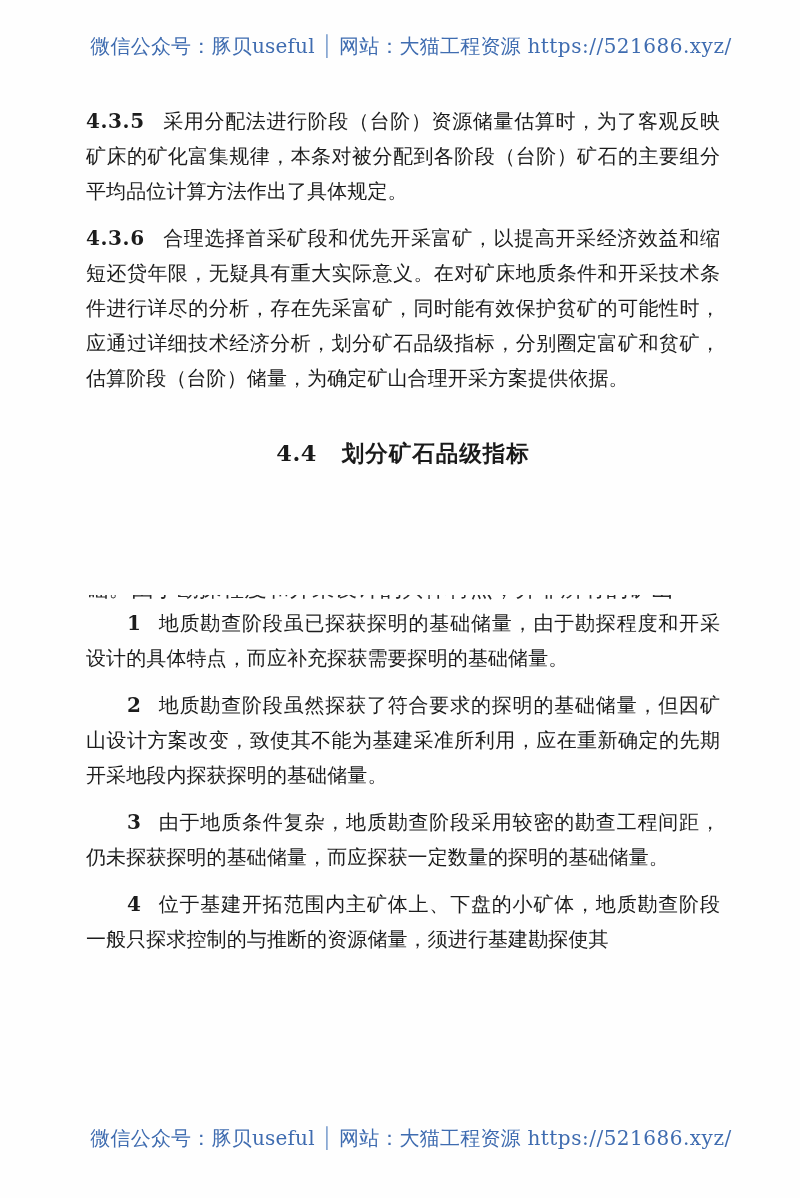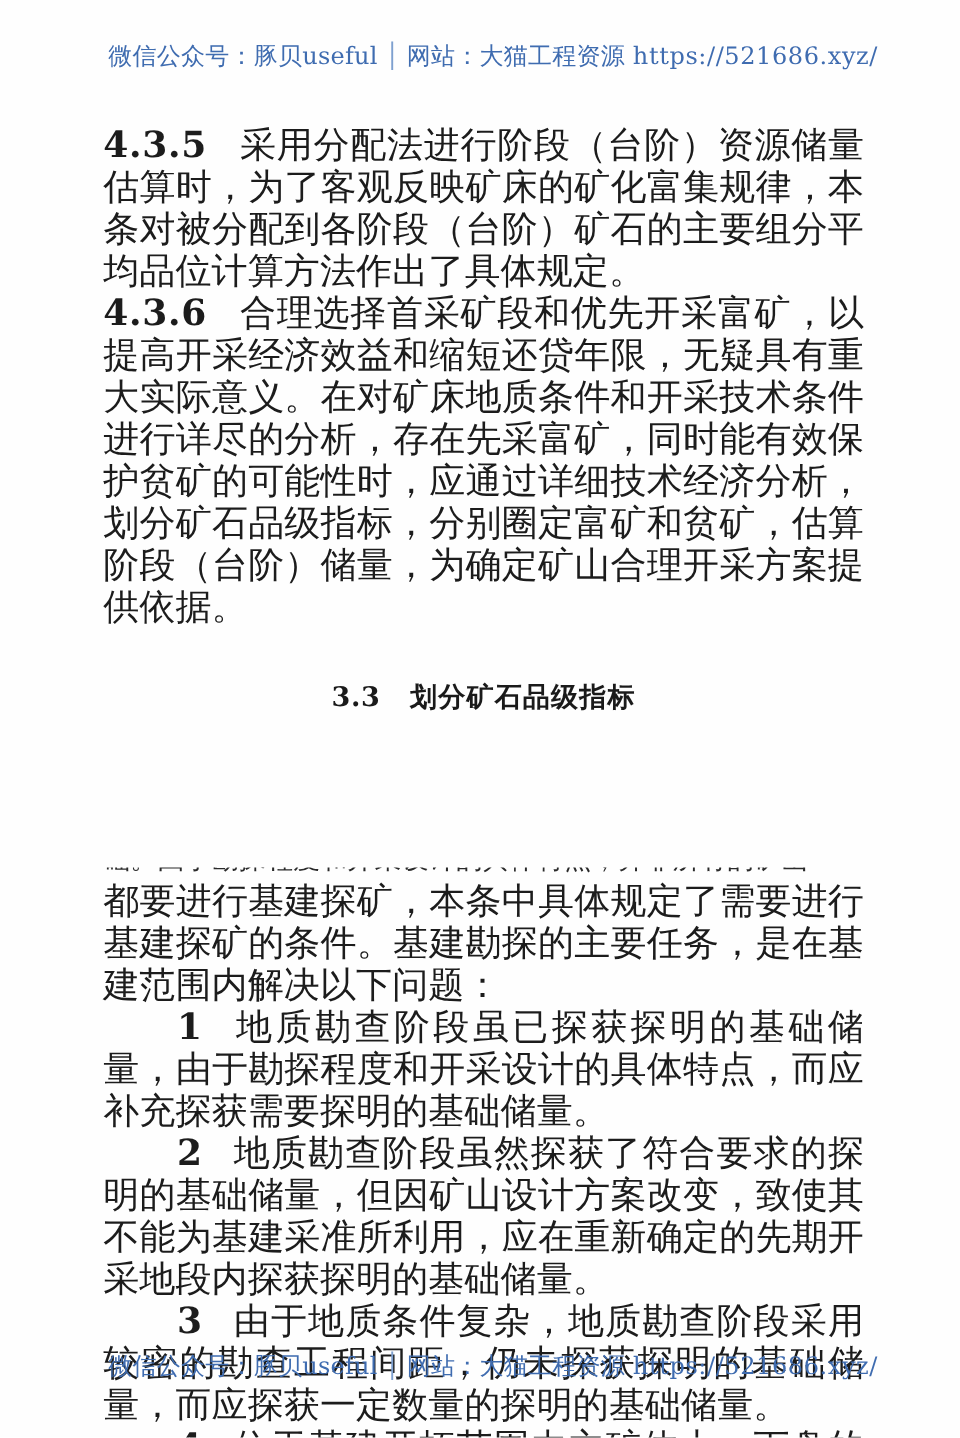--- a/index.html
+++ b/index.html
@@ -51,29 +51,29 @@
 
   
   .content {
     position: absolute;
     left: 86px;
     top: 104px;
     width: 634px;
   }
 
   .para {
-    font-size: 30px;
+    font-size: 20px;
     line-height: 35px;
     text-align: justify;
     text-justify: inter-character;
     margin: 0;
     letter-spacing: 0.1px;
     color: #1c1c1c;
   }
-  .para + .para { margin-top: 0; }
+  .para + .para { margin-top: 12px; }
 
   .clause-num {
     font-weight: bold;
     letter-spacing: 0.6px;
     margin-right: 0.9em;
   }
   .item-num {
     font-weight: bold;
     margin-right: 0.85em;
   }
@@ -145,35 +145,32 @@
       <span class="clause-num">4.3.5</span><span>采用分配法进行阶段（台阶）资源储量估算时，为了客观反映矿床的矿化富集规律，本条对被分配到各阶段（台阶）矿石的主要组分平均品位计算方法作出了具体规定。</span>
     </p>
 
     <p class="para">
       <span class="clause-num">4.3.6</span><span>合理选择首采矿段和优先开采富矿，以提高开采经济效益和缩短还贷年限，无疑具有重大实际意义。在对矿床地质条件和开采技术条件进行详尽的分析，存在先采富矿，同时能有效保护贫矿的可能性时，应通过详细技术经济分析，划分矿石品级指标，分别圈定富矿和贫矿，估算阶段（台阶）储量，为确定矿山合理开采方案提供依据。</span>
     </p>
 
     <div class="spacer-heading-top"></div>
 
     <p class="section-heading">
-      <span class="num">3.3</span><span>划分矿石品级指标</span>
+      <span class="num">4.4</span><span>划分矿石品级指标</span>
     </p>
 
     <div class="spacer-heading-bottom"></div>
 
 
     <div class="scan-gap"></div>
 
     <div class="clipped-line">
       <div class="inner">础。由于勘探程度和开采设计的具体特点，并非所有的矿山</div>
     </div>
 
-    <p class="para">
-      <span>都要进行基建探矿，本条中具体规定了需要进行基建探矿的条件。基建勘探的主要任务，是在基建范围内解决以下问题：</span>
-    </p>
 
     <p class="para indent">
       <span class="item-num">1</span><span>地质勘查阶段虽已探获探明的基础储量，由于勘探程度和开采设计的具体特点，而应补充探获需要探明的基础储量。</span>
     </p>
 
     <p class="para indent">
       <span class="item-num">2</span><span>地质勘查阶段虽然探获了符合要求的探明的基础储量，但因矿山设计方案改变，致使其不能为基建采准所利用，应在重新确定的先期开采地段内探获探明的基础储量。</span>
     </p>
 
     <p class="para indent">

